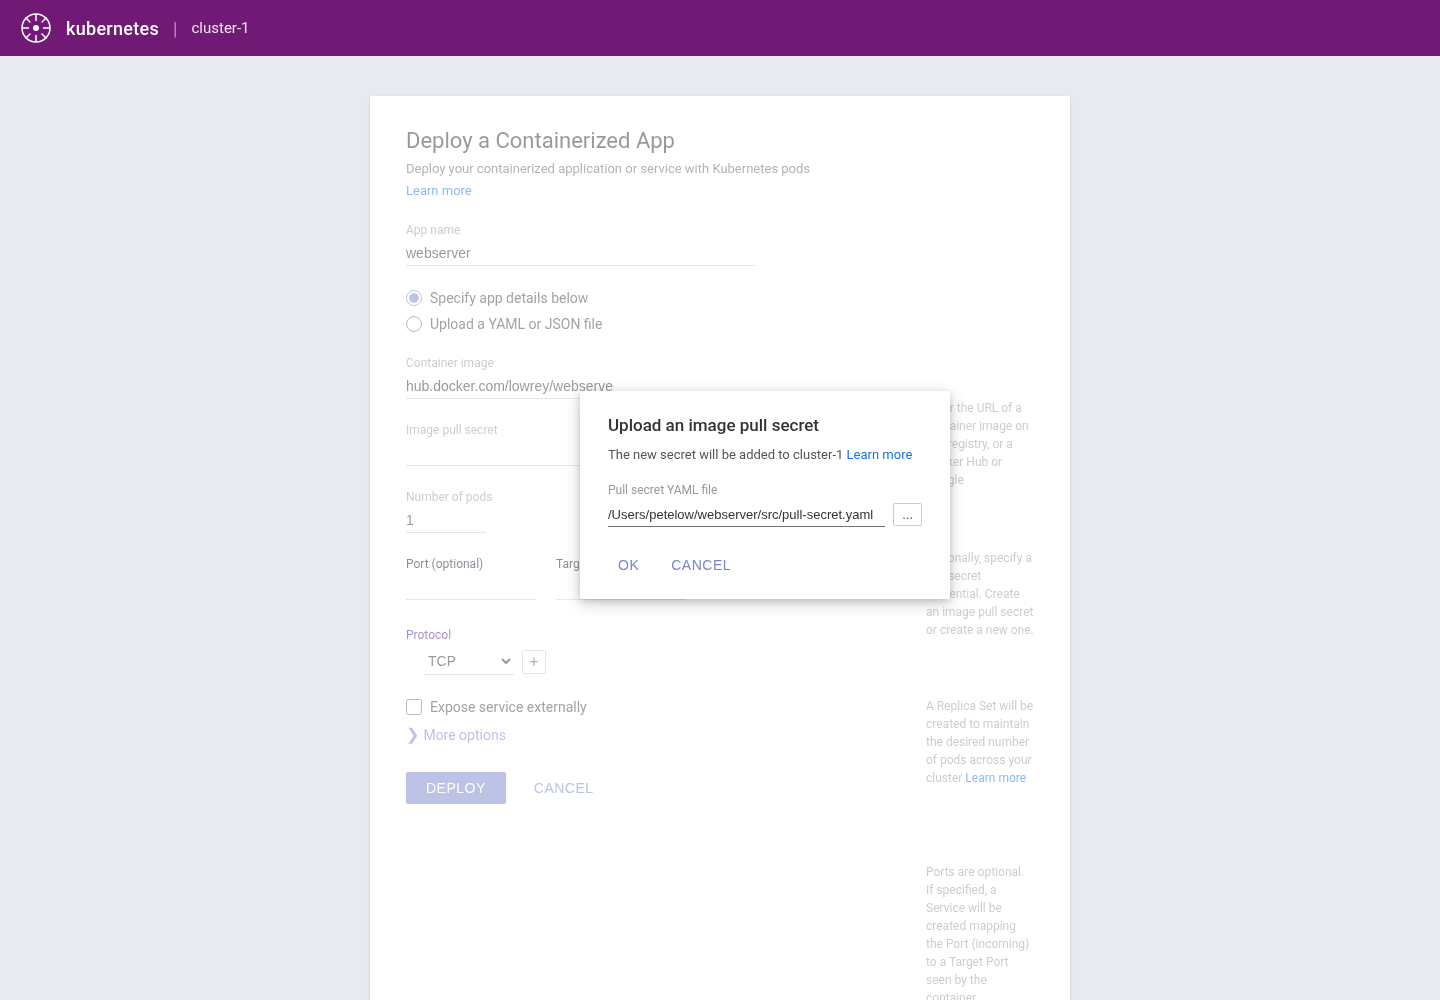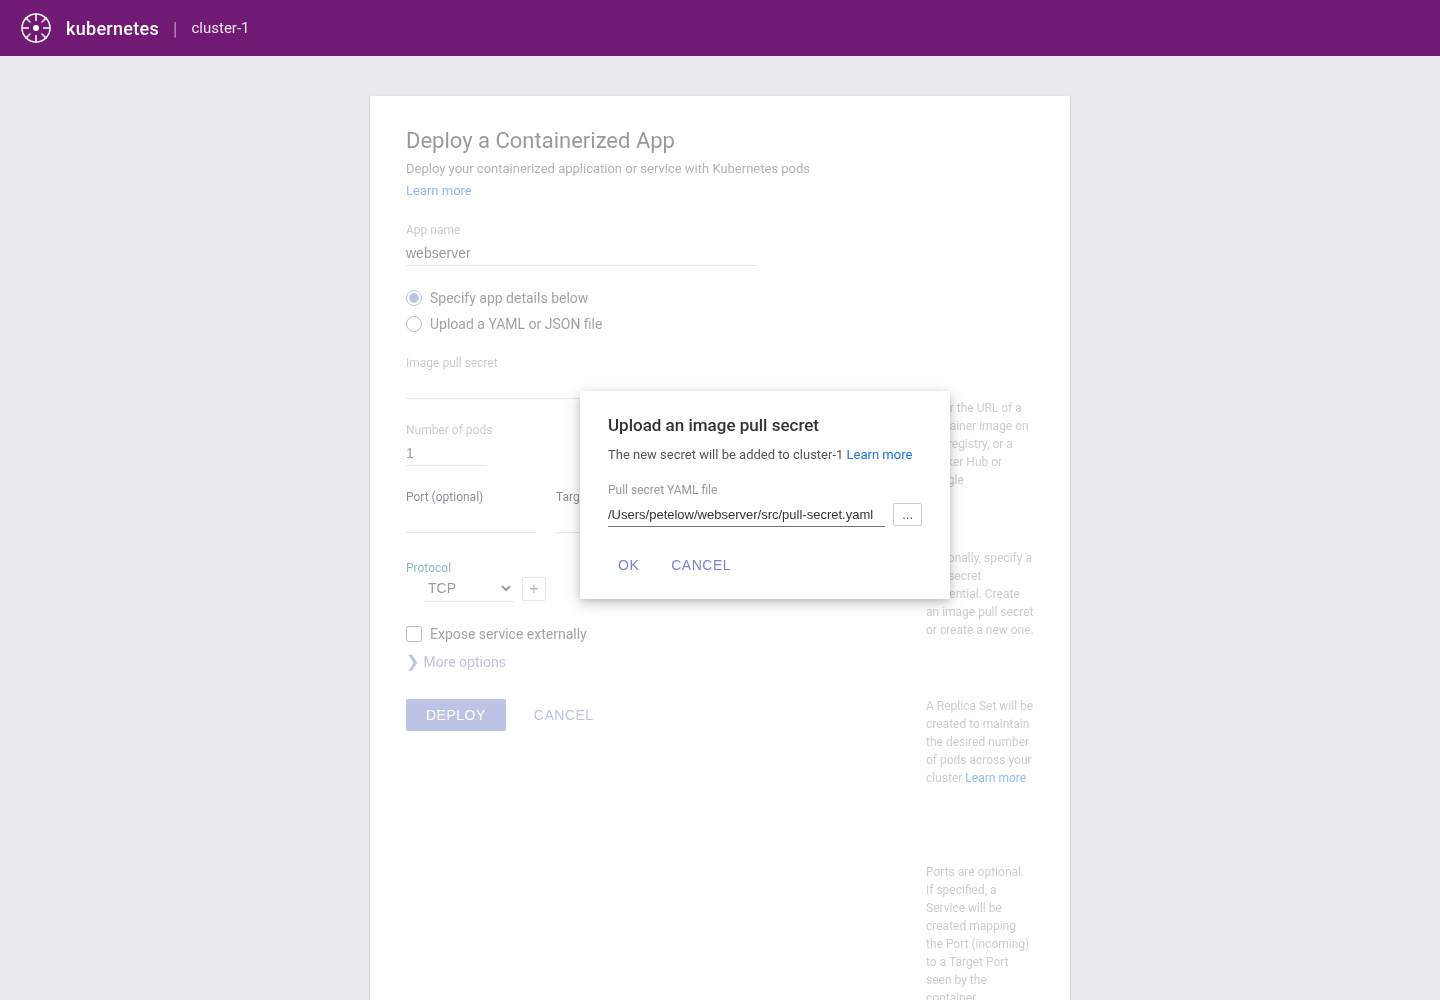--- a/index.html
+++ b/index.html
@@ -176,22 +176,22 @@
       color: #333;
       outline: none;
     }
 
     
     .protocol-section {
       margin-bottom: 20px;
     }
     .protocol-label {
       font-size: 12px;
-      color: #0f766e;
-      margin-bottom: 0;
+      color: #4c1d95;
+      margin-bottom: 6px;
     }
     .protocol-row {
       display: flex;
       align-items: center;
       gap: 8px;
       margin-left: 18px;
     }
     .protocol-select {
       border: none;
       border-bottom: 1px solid #ccc;
@@ -431,20 +431,24 @@
           <label class="radio-item">
             <input type="radio" name="deploy-type" checked="" style="">
             <span>Specify app details below</span>
           </label>
           <label class="radio-item">
             <input type="radio" name="deploy-type" style="">
             <span>Upload a YAML or JSON file</span>
           </label>
         </div>
 
+        <div class="form-section" style="margin-bottom:24px;">
+          <div class="field-label">Container image</div>
+          <input class="field-input" type="text" style="width: 350px;" value="hub.docker.com/lowrey/webserve">
+        </div>
 
         <div class="form-section" style="margin-bottom:24px;">
           <div class="field-label">Image pull secret</div>
           <input class="field-input" type="text" style="width: 350px;" value="">
         </div>
 
         <div class="form-section" style="margin-bottom:24px;">
           <div class="field-label">Number of pods</div>
           <input class="number-input" type="number" value="1" style="">
         </div>

